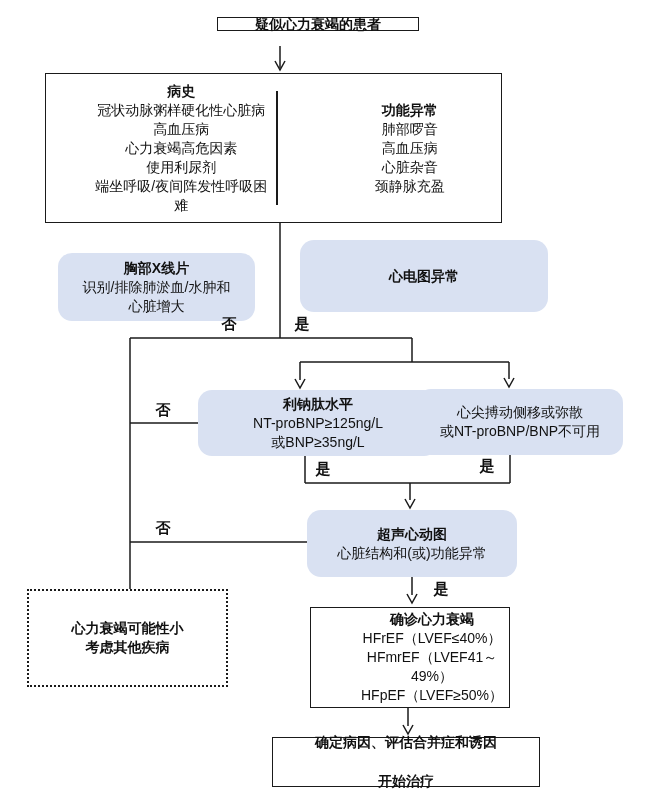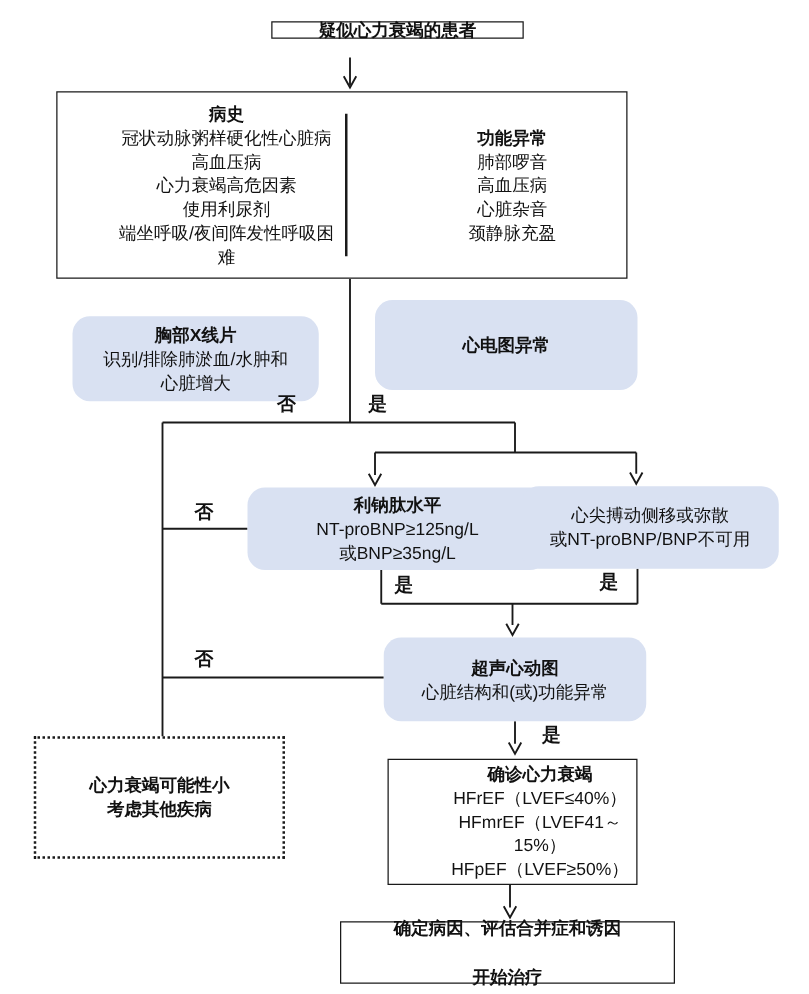--- a/index.html
+++ b/index.html
@@ -83,21 +83,21 @@
     </div>
   </div>
   <div class="divider"></div>
 
   <div class="box blue" style="left:58px;top:242px;width:197px;height:68px;margin-top:11px;">
     <div class="bold">胸部X线片</div>
     <div>识别/排除肺淤血/水肿和</div>
     <div>心脏增大</div>
   </div>
 
-  <div class="box blue" style="left:300px;top:240px;width:210px;height:72px;">
+  <div class="box blue" style="left:300px;top:240px;width:248px;height:72px;">
     <div class="bold">心电图异常</div>
   </div>
 
   <div class="box blue" style="left:198px;top:390px;width:240px;height:66px;">
     <div class="bold">利钠肽水平</div>
     <div>NT-proBNP≥125ng/L</div>
     <div>或BNP≥35ng/L</div>
   </div>
 
   <div class="box blue" style="left:417px;top:389px;width:206px;height:66px;">
@@ -106,21 +106,21 @@
   </div>
 
   <div class="box blue" style="left:307px;top:510px;width:210px;height:67px;">
     <div class="bold">超声心动图</div>
     <div>心脏结构和(或)功能异常</div>
   </div>
 
   <div class="box solid" style="left:310px;top:607px;width:200px;height:101px;padding-left:44px;">
     <div class="bold">确诊心力衰竭</div>
     <div>HFrEF（LVEF≤40%）</div>
-    <div>HFmrEF（LVEF41～15%）</div>
+    <div>HFmrEF（LVEF41～49%）</div>
     <div>HFpEF（LVEF≥50%）</div>
   </div>
 
   <div class="box dotted" style="left:27px;top:589px;width:201px;height:98px;">
     <div class="bold">心力衰竭可能性小</div>
     <div class="bold">考虑其他疾病</div>
   </div>
 
   <div class="box solid" style="left:272px;top:737px;width:268px;height:50px;gap:20px;">
     <div class="bold">确定病因、评估合并症和诱因</div>

